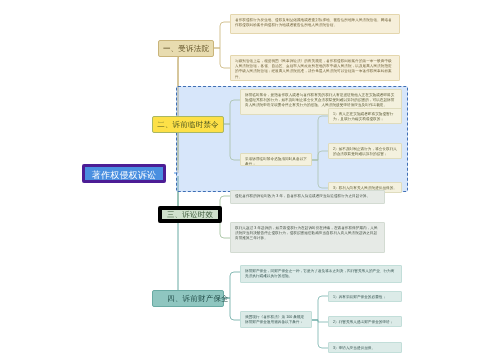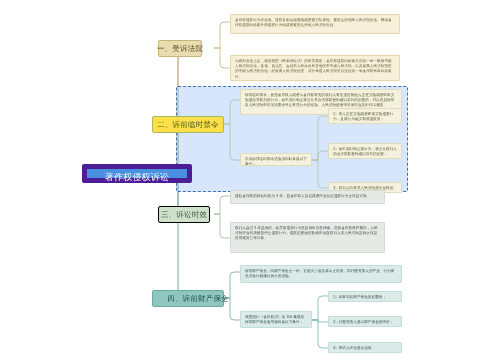--- a/index.html
+++ b/index.html
@@ -10,45 +10,45 @@
     overflow:hidden;
     position:relative;
   }
   #canvas{position:absolute;left:0;top:0;width:500px;height:360px;}
   svg.links{position:absolute;left:0;top:0;width:500px;height:360px;pointer-events:none;}
 
   .node{position:absolute;box-sizing:border-box;}
 
   
   .root{
-    left:82px;top:164px;width:110px;height:19px;
+    left:82px;top:164px;width:84px;height:19px;
     background:#4a8fe0;
-    border:5px solid #4c1d95;
+    border:3px solid #4c1d95;
     border-radius:2px;
     color:#ffffff;
     font-size:9px;
     line-height:17px;
     text-align:center;
     letter-spacing:0.2px;
     white-space:nowrap;
   }
 
   
   .b1{
     box-sizing:border-box;
     border-radius:2px;
     font-size:7.5px;
     text-align:center;
     white-space:nowrap;
     display:flex;align-items:center;justify-content:center;
     letter-spacing:0.2px;
   }
-  .b1-a{left:158px;top:40px;width:44px;height:17px;background:#e8dcb0;border:1px solid #c9b47a;color:#5c4d22;}
+  .b1-a{left:158px;top:40px;width:56px;height:17px;background:#e8dcb0;border:1px solid #c9b47a;color:#5c4d22;}
   .b1-b{left:152px;top:116px;width:72px;height:17px;background:#fde047;border:1px solid #a8b765;color:#4a5420;}
-  .b1-c{left:158px;top:206px;width:52px;height:17px;background:#cfe0cc;border:1px solid #000000;color:#3c5a3a;}
+  .b1-c{left:158px;top:206px;width:64px;height:17px;background:#cfe0cc;border:4px solid #000000;color:#3c5a3a;}
   .b1-d{left:152px;top:290px;width:72px;height:17px;background:#8fc6c0;border:1px solid #69aaa3;color:#1f4a46;padding-left:20px;}
 
   
   .leaf{
     box-sizing:border-box;
     border-radius:1px;
     font-size:3.6px;
     line-height:1.45;
     padding:3px 4px;
     overflow:hidden;

